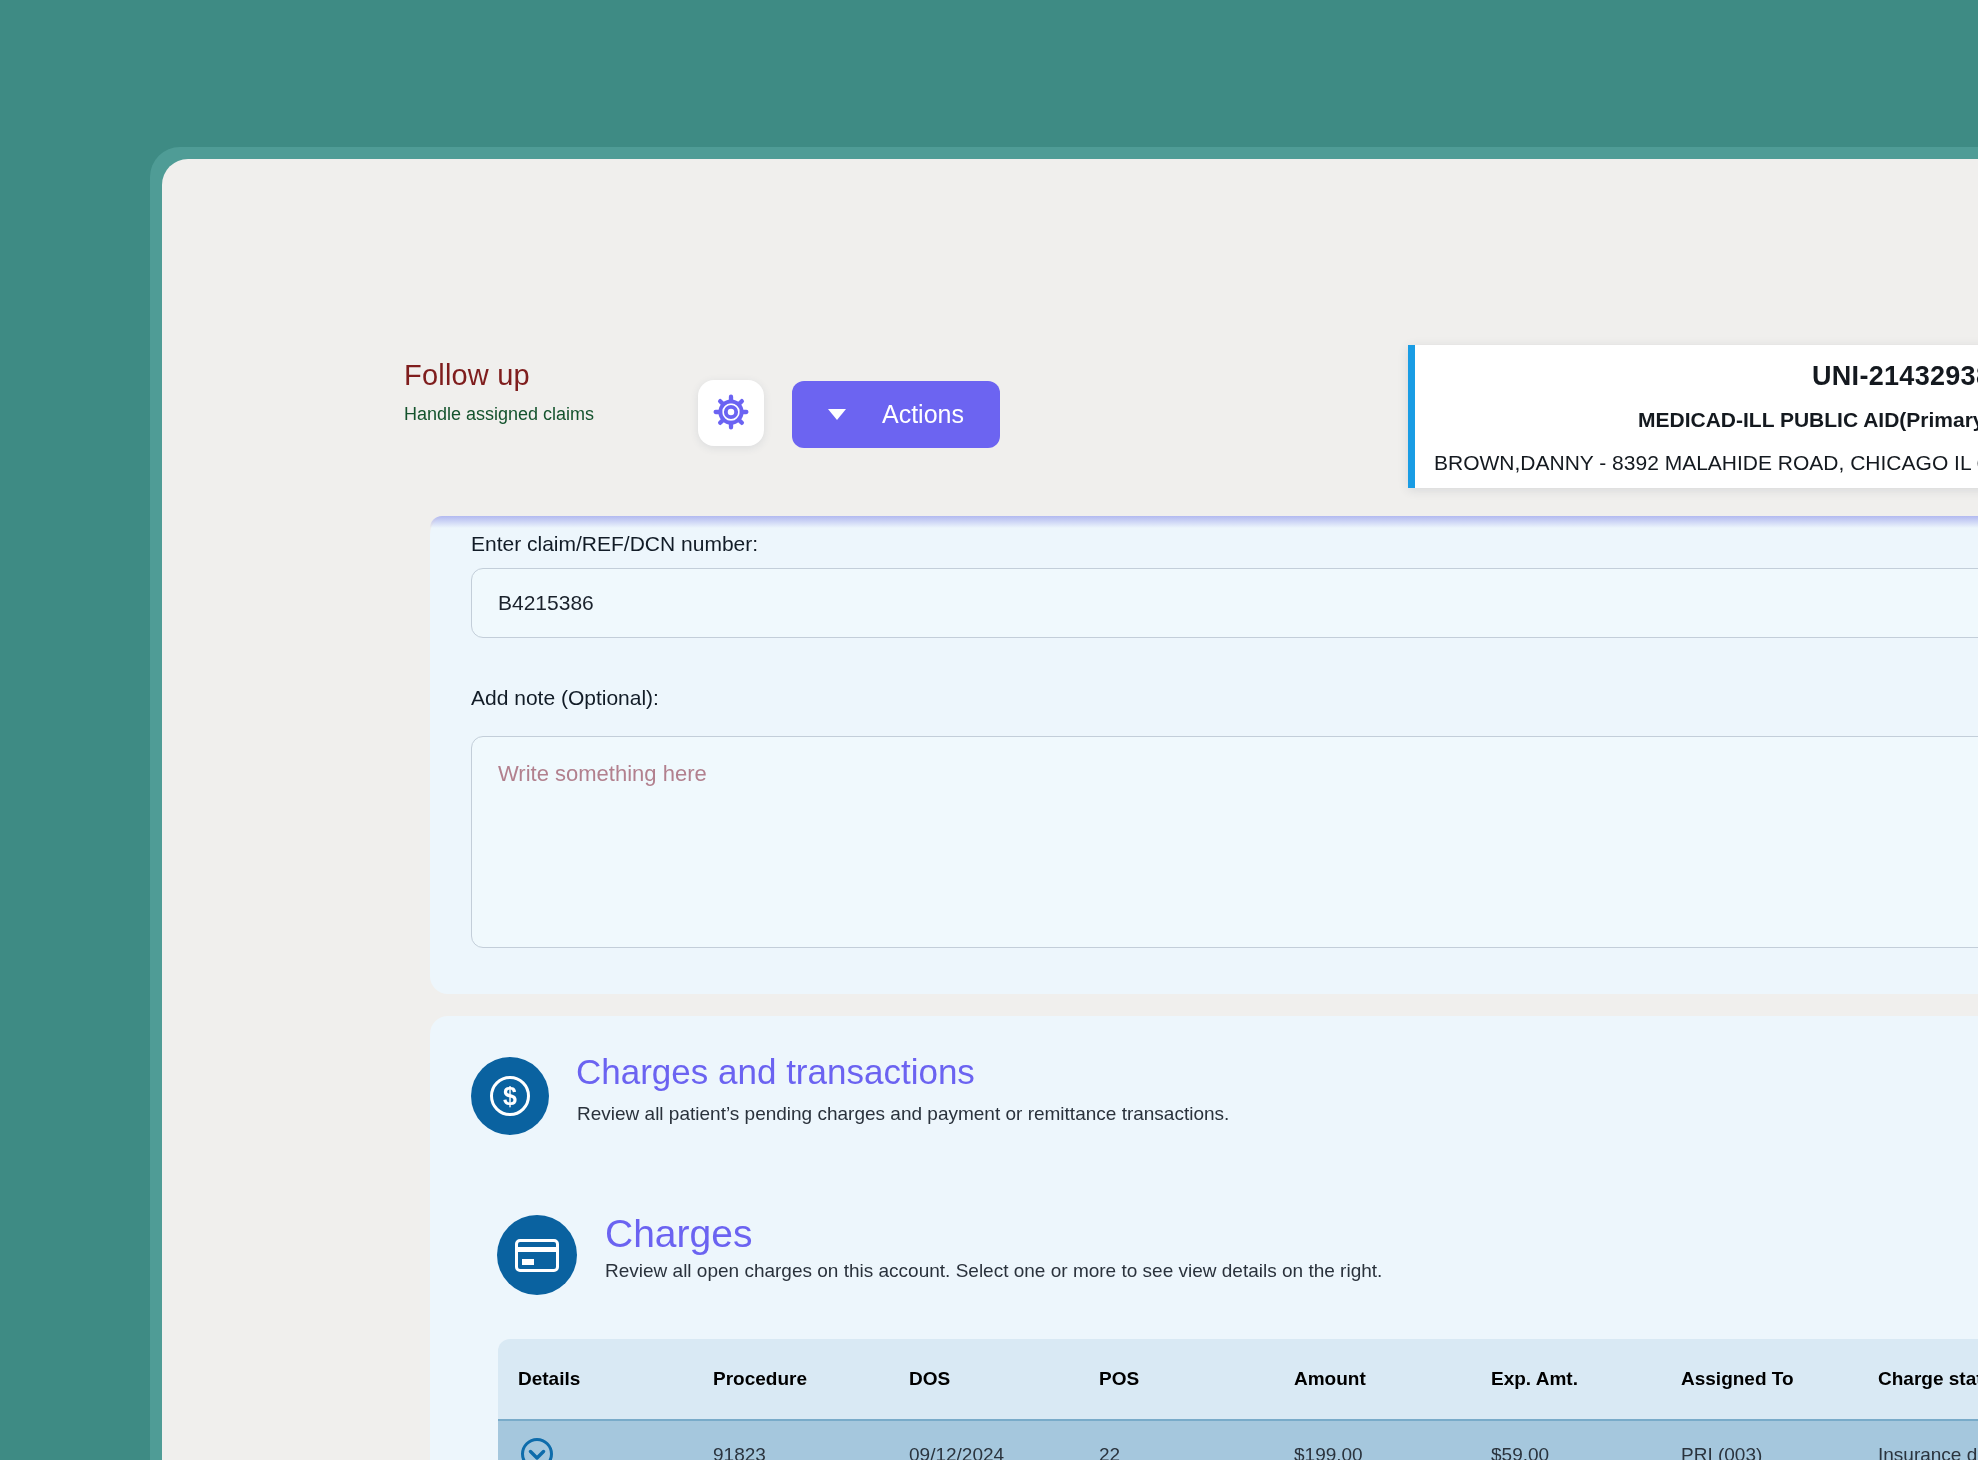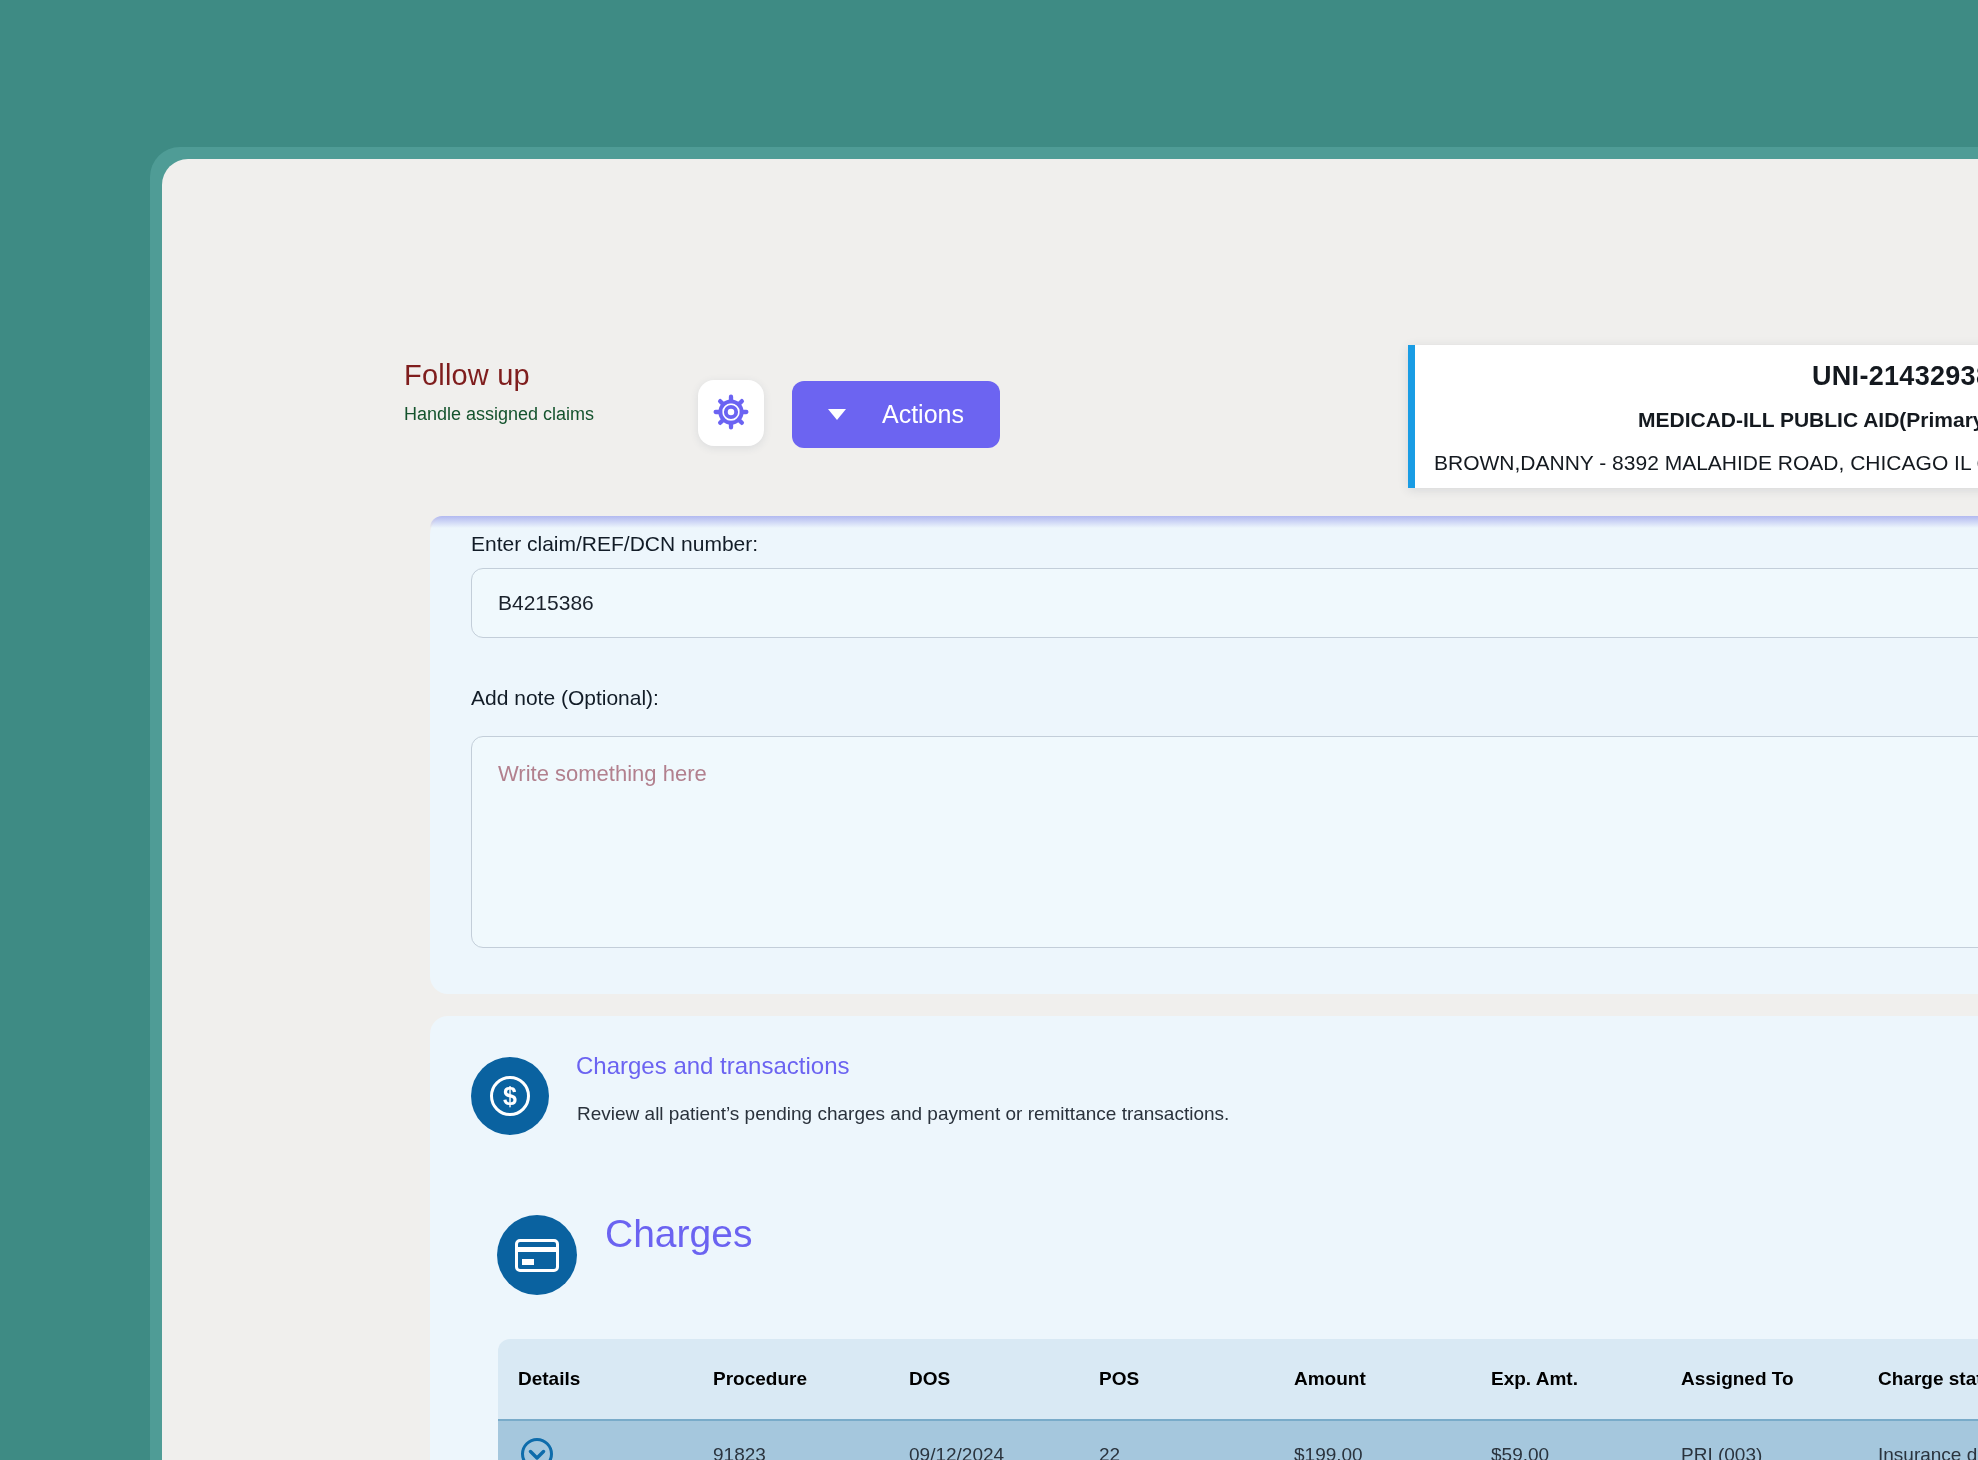--- a/index.html
+++ b/index.html
@@ -90,21 +90,21 @@
     width:40px; height:40px; border:3.5px solid #ffffff; border-radius:50%;
     display:flex; align-items:center; justify-content:center;
     color:#ffffff; font-size:25px; font-weight:700;
   }
   .icon-card { left:67px; top:199px; width:80px; height:80px; }
   .cc { position:relative; width:44px; height:33px; border:3px solid #ffffff; border-radius:5px; }
   .cc::before { content:""; position:absolute; left:0; right:0; top:5px; height:5px; background:#ffffff; }
   .cc::after  { content:""; position:absolute; left:4px; bottom:4px; width:12px; height:6px; background:#ffffff; }
 
   .section-title { position:absolute; color:#6b63f1; font-weight:500; }
-  .sec-t1 { left:146px; top:36px; font-size:24px; }
+  .sec-t1 { left:146px; top:36px; font-size:35px; }
   .sec-s1 { left:147px; top:87px; }
   .sec-t2 { left:175px; top:196px; font-size:39px; }
   .sec-s2 { left:175px; top:244px; }
   .section-sub { position:absolute; font-size:19px; color:#2a323c; }
 
   
   .charges-table {
     position:absolute; left:68px; top:323px; width:1716px; height:221px;
     background:#d9e9f4; border-radius:12px; overflow:hidden;
   }
@@ -170,20 +170,21 @@
     <div class="section-icon icon-dollar">
       <div class="dollar-ring">$</div>
     </div>
     <div class="section-title sec-t1">Charges and transactions</div>
     <div class="section-sub sec-s1">Review all patient’s pending charges and payment or remittance transactions.</div>
 
     <div class="section-icon icon-card">
       <div class="cc"></div>
     </div>
     <div class="section-title sec-t2">Charges</div>
+    <div class="section-sub sec-s2">Review all open charges on this account. Select one or more to see view details on the right.</div>
 
     <div class="charges-table">
       <div class="trow thead">
         <div class="tcell">Details</div>
         <div class="tcell">Procedure</div>
         <div class="tcell">DOS</div>
         <div class="tcell">POS</div>
         <div class="tcell">Amount</div>
         <div class="tcell">Exp. Amt.</div>
         <div class="tcell">Assigned To</div>

